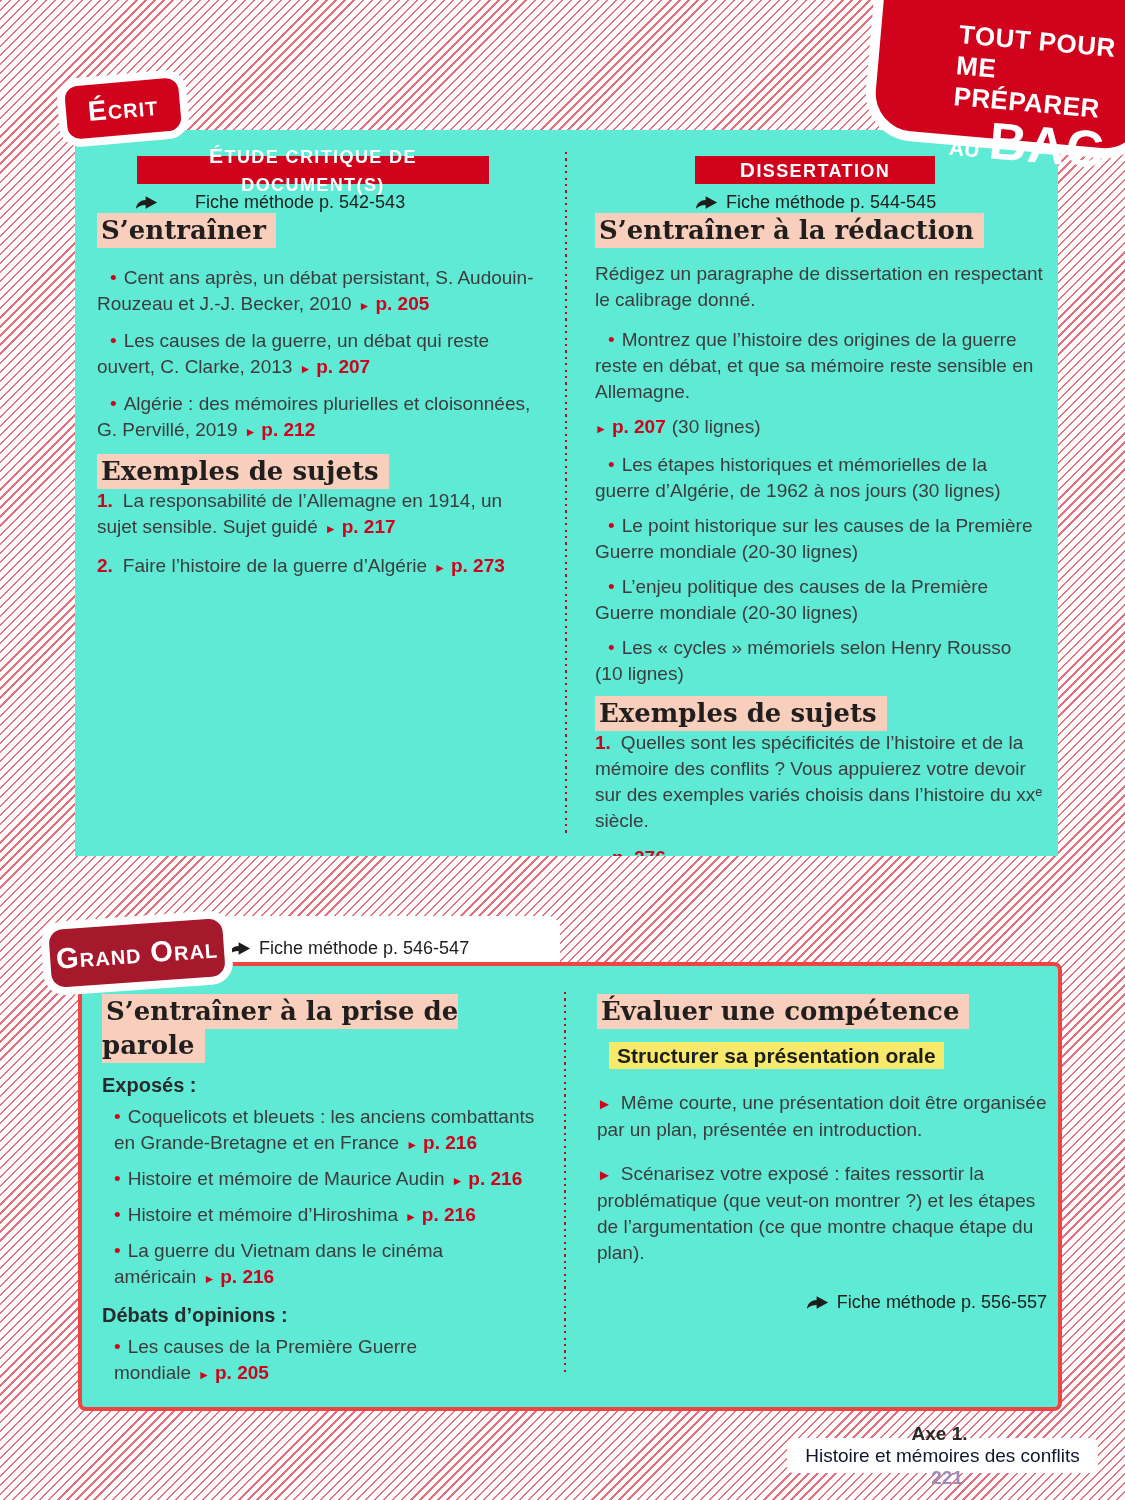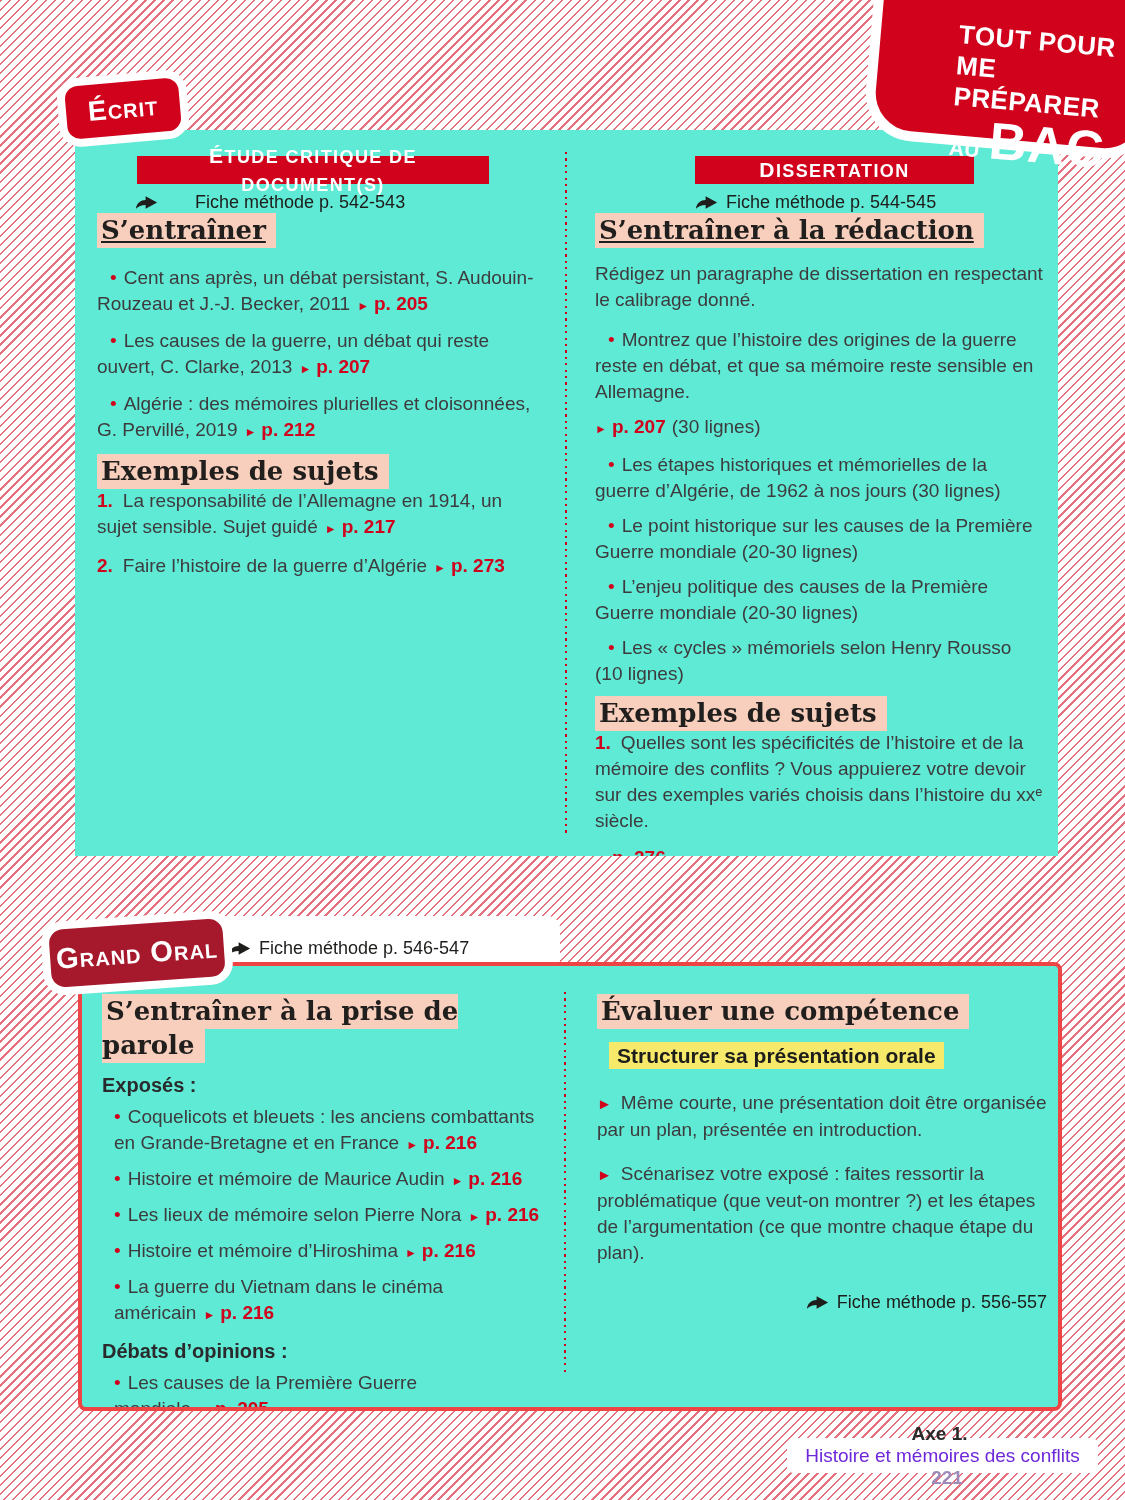--- a/index.html
+++ b/index.html
@@ -46,33 +46,33 @@
   .p1-div{left:490px;top:22px;height:682px;}
   .p2-div{left:482px;top:26px;height:382px;}
   .col{position:absolute;top:26px;}
   .col-l{left:22px;width:450px;}
   .col-r{left:520px;width:448px;}
   .col2-l{left:20px;top:28px;width:452px;}
   .col2-r{left:515px;top:28px;width:450px;}
   
   .redbar{background:#d0021c;height:28px;display:flex;align-items:center;}
   .redbar-l{width:352px;margin-left:40px;}
-  .redbar-r{width:279px;margin-left:100px;}
+  .redbar-r{width:240px;margin-left:100px;}
   .redbar-label{
     display:block;width:100%;text-align:center;color:#fff;font-weight:bold;
     font-size:18px;letter-spacing:1.4px;text-transform:uppercase;line-height:28px;
   }
   .redbar-label::first-letter{font-size:21px;}
   .fiche{display:flex;align-items:center;gap:8px;margin-top:8px;font-size:18px;color:#1d1d1b;}
   .fiche-l{margin-left:38px;gap:37px;}
   .fiche-r{margin-left:100px;}
   .fiche-ico{width:23px;height:15px;flex:0 0 auto;}
   h2.slab{font-family:"DejaVu Serif",serif;font-weight:bold;font-size:26px;color:#211f1e;margin:0;line-height:34px;}
   .hl{background:#f8cfbc;padding:2px 10px 3px 4px;}
-  .mt-train{margin-top:30px;text-decoration:underline;}
+  .mt-train{margin-top:30px;}
   .mt-suj-l{margin-top:36px;}
   .mt-suj-r{margin-top:22px;}
   
   .txt,.bl,.nitem,.intro,.flag{font-size:19px;line-height:26px;color:#3d3b3e;}
   .bl{margin:0 0 9px 0;}
   .first-bl{margin-top:18px;}
   .dot{color:#d0021c;margin:0 7px 0 13px;}
   .num{color:#d0021c;font-weight:bold;margin-right:10px;}
   .nitem{margin:0 0 11px 0;}
   .pr{white-space:nowrap;}
@@ -95,21 +95,21 @@
   .flag-tri{color:#d0021c;font-size:15px;margin-right:9px;}
   .fiche-end{margin-top:26px;justify-content:flex-end;}
   .gofiche-bg{position:absolute;left:200px;top:916px;width:360px;height:56px;background:#fff;border-radius:12px;}
   .gofiche{position:absolute;left:228px;top:938px;display:flex;align-items:center;gap:8px;font-size:18px;color:#1d1d1b;}
   
   .footer{
     position:absolute;left:787px;top:1438px;width:311px;height:35px;background:#fff;
     border-radius:6px;display:flex;align-items:center;justify-content:center;font-size:19px;flex-direction:column;
   }
   .f-b{font-weight:bold;color:#2a2a2a;margin-right:6px;}
-  .f-t{color:#6d28d9;}
+  .f-t{color:#0f172a;}
   .f-p{font-weight:bold;color:#9d8cba;margin-left:9px;}
 </style>
 </head>
 <body>
 
 <div class="stripes"></div>
 
 <div class="panel panel1">
   <div class="vdots p1-div"></div>
 
@@ -120,21 +120,21 @@
     <div class="fiche fiche-l">
       <svg class="fiche-ico" viewBox="0 0 26 16">
           <path d="M1 15 C2.2 8.2 6.5 5.6 12 5.3 L12 1 L25 8 L12 15 L12 10.7 C7 10.8 3.8 12.2 1 15 Z" fill="#1d1d1b"></path>
         </svg>
       <span>Fiche méthode p. 542-543</span>
     </div>
 
     <h2 class="slab mt-train"><span class="hl">S’entraîner</span></h2>
 
     <p class="bl first-bl">
-      <span class="dot">•</span><span>Cent ans après, un débat persistant, S. Audouin-Rouzeau et J.-J. Becker, 2011</span><span class="pr"><span class="tri">►</span><span class="pnum">p. 205</span></span>
+      <span class="dot">•</span><span>Cent ans après, un débat persistant, S. Audouin-Rouzeau et J.-J. Becker, 2010</span><span class="pr"><span class="tri">►</span><span class="pnum">p. 205</span></span>
     </p>
     <p class="bl">
       <span class="dot">•</span><span>Les causes de la guerre, un débat qui reste ouvert, C. Clarke, 2013</span><span class="pr"><span class="tri">►</span><span class="pnum">p. 207</span></span>
     </p>
     <p class="bl">
       <span class="dot">•</span><span>Algérie : des mémoires plurielles et cloisonnées, G. Pervillé, 2019</span><span class="pr"><span class="tri">►</span><span class="pnum">p. 212</span></span>
     </p>
 
     <h2 class="slab mt-suj-l"><span class="hl">Exemples de sujets</span></h2>
 
@@ -205,23 +205,20 @@
 
   <div class="col col2-l">
     <h2 class="slab"><span class="hl">S’entraîner à la prise de parole</span></h2>
 
     <div class="golabel">Exposés :</div>
     <p class="bl go-bl">
       <span class="dot">•</span><span>Coquelicots et bleuets : les anciens combattants en Grande-Bretagne et en France</span><span class="pr"><span class="tri">►</span><span class="pnum">p. 216</span></span>
     </p>
     <p class="bl go-bl">
       <span class="dot">•</span><span>Histoire et mémoire de Maurice Audin</span><span class="pr"><span class="tri">►</span><span class="pnum">p. 216</span></span>
-    </p>
-    <p class="bl go-bl">
-      <span class="dot">•</span><span>Les lieux de mémoire selon Pierre Nora</span><span class="pr"><span class="tri">►</span><span class="pnum">p. 216</span></span>
     </p>
     <p class="bl go-bl">
       <span class="dot">•</span><span>Histoire et mémoire d’Hiroshima</span><span class="pr"><span class="tri">►</span><span class="pnum">p. 216</span></span>
     </p>
     <p class="bl go-bl">
       <span class="dot">•</span><span>La guerre du Vietnam dans le cinéma américain</span><span class="pr"><span class="tri">►</span><span class="pnum">p. 216</span></span>
     </p>
 
     <div class="golabel">Débats d’opinions :</div>
     <p class="bl go-bl">

